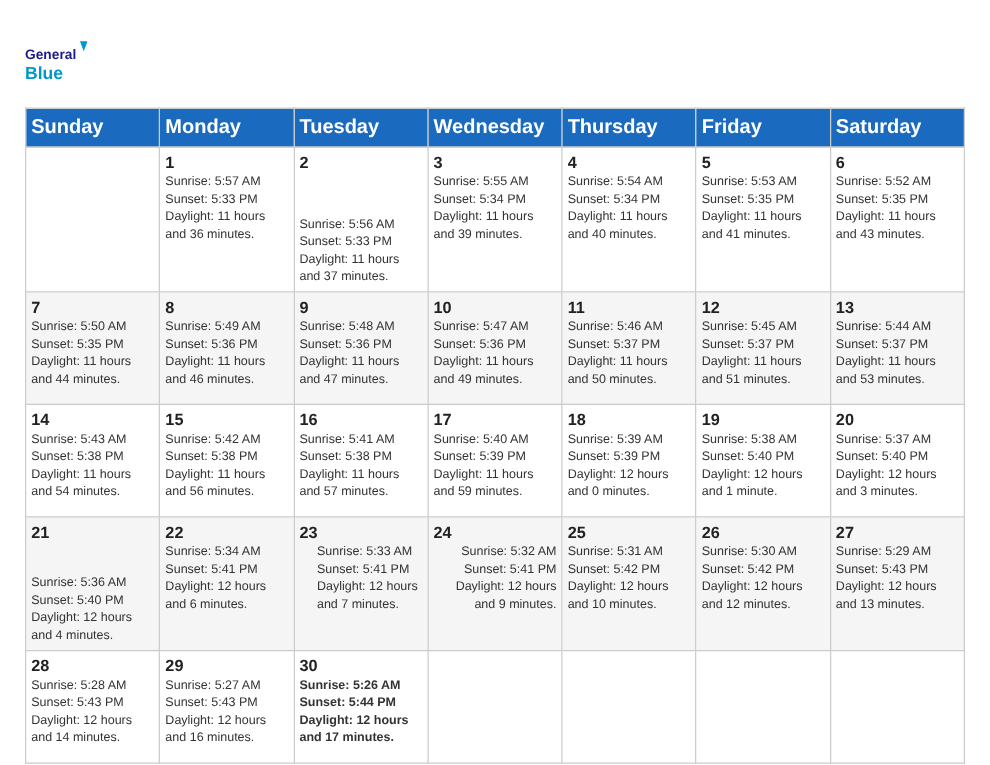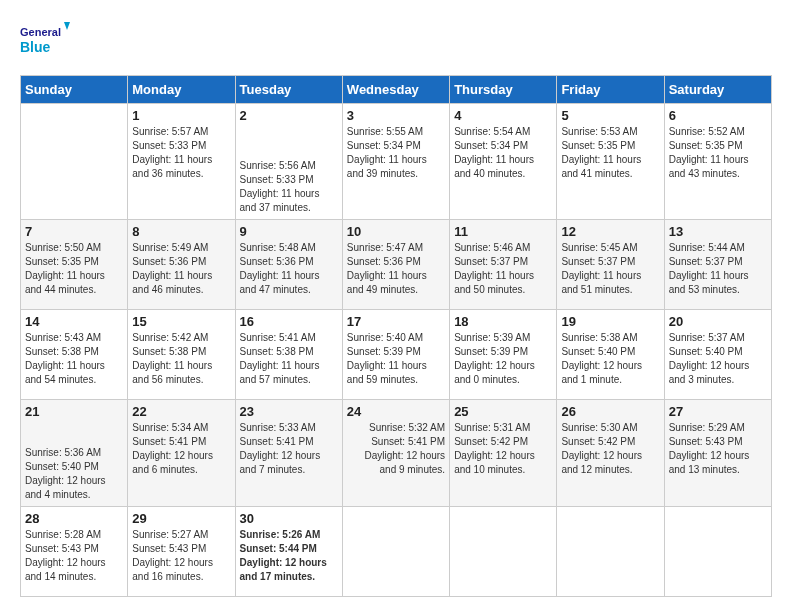--- a/index.html
+++ b/index.html
@@ -15,20 +15,21 @@
       justify-content: space-between;
       align-items: flex-start;
       margin-bottom: 10px;
     }
     .logo {
       display: flex;
       align-items: center;
       font-size: 18px;
       font-weight: bold;
       color: #000000;
+      margin-top: 11px;
     }
     .title-block {
       text-align: right;
     }
     .month-title {
       font-size: 32px;
       font-weight: bold;
       color: #222;
     }
     .location {
@@ -36,21 +37,21 @@
       color: #444;
     }
     table {
       width: 100%;
       border-collapse: collapse;
       table-layout: fixed;
     }
     thead th {
       background-color: #1a6bbf;
       color: #fff;
-      font-size: 13px;
+      font-size: 16px;
       font-weight: bold;
       padding: 6px 4px;
       text-align: left;
       border: 1px solid #ccc;
     }
     tbody td {
       border: 1px solid #ccc;
       vertical-align: top;
       padding: 4px;
       height: 90px;
@@ -263,21 +264,21 @@
         </td>
         <td>
           <div class="day-number">22</div>
           <div class="day-info" style="white-space: pre-line;">Sunrise: 5:34 AM
 Sunset: 5:41 PM
 Daylight: 12 hours
 and 6 minutes.</div>
         </td>
         <td>
           <div class="day-number">23</div>
-          <div class="day-info" style="white-space: pre-line;">Sunrise: 5:33 AM
+          <div class="day-info" style="white-space: pre-line; margin-left: 14px;">Sunrise: 5:33 AM
 Sunset: 5:41 PM
 Daylight: 12 hours
 and 7 minutes.</div>
         </td>
         <td>
           <div class="day-number">24</div>
           <div class="day-info" style="white-space: pre-line; text-align: right;">Sunrise: 5:32 AM
 Sunset: 5:41 PM
 Daylight: 12 hours
 and 9 minutes.</div>

